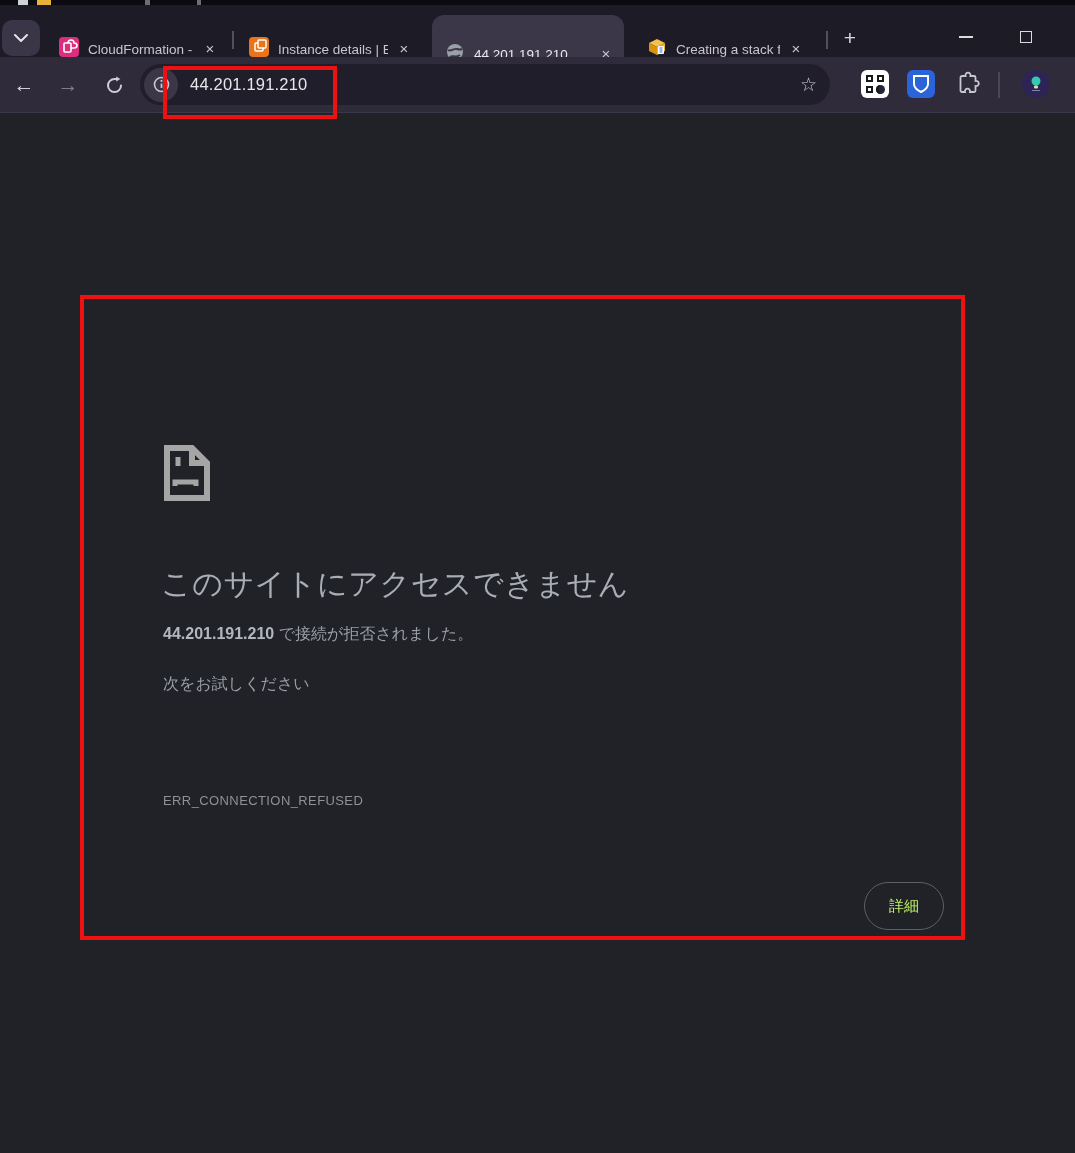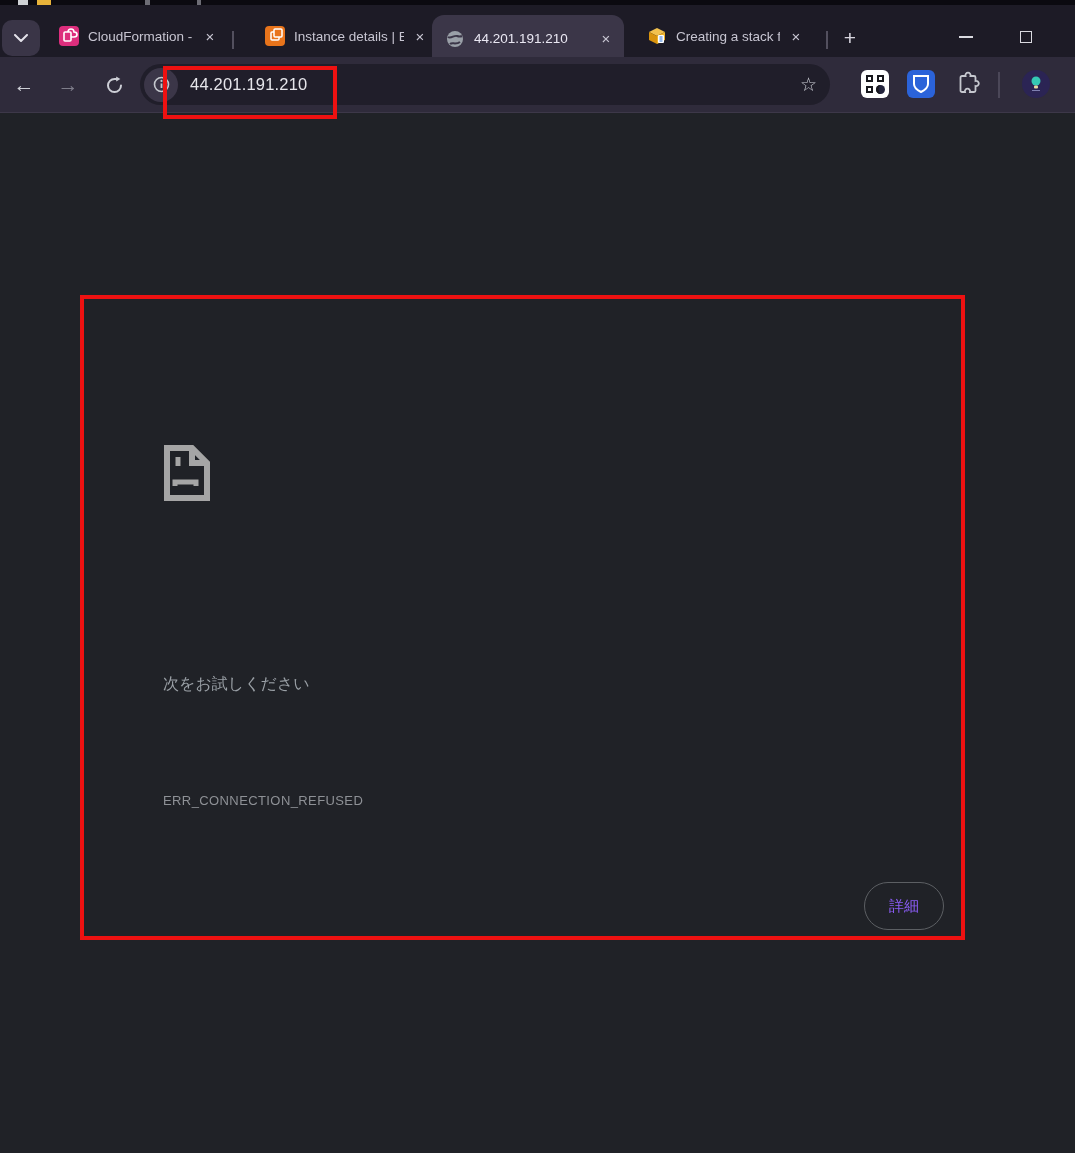--- a/index.html
+++ b/index.html
@@ -10,21 +10,21 @@
     font-family:"Liberation Sans","DejaVu Sans",sans-serif;
   }
 
   
   .top-sliver { position:absolute; left:0; top:0; width:1075px; height:5px; background:#0b0a10; }
   .sliver-bit { position:absolute; top:0; height:5px; }
 
   
   .tabstrip { position:absolute; left:0; top:5px; width:1075px; height:52px; background:#1d1b26; }
   .tab-search { position:absolute; left:2px; top:15px; width:38px; height:36px; background:#3a3547; border-radius:10px; display:flex; align-items:center; justify-content:center; }
-  .tab { position:absolute; top:10px; height:42px; display:flex; align-items:center; overflow:hidden; }
+  .tab { position:absolute; top:10px; height:42px; display:flex; align-items:flex-end; overflow:hidden; }
   .tab.active { background:#3b3648; border-radius:12px 12px 0 0; height:47px; }
   .favicon { width:20px; height:20px; margin:0 9px 0 13px; flex:0 0 auto; border-radius:4px; position:relative; }
   .tab-label { font-size:13.5px; color:#c7c5d1; white-space:nowrap; overflow:hidden; flex:1 1 auto; }
   .tab.active .tab-label { color:#e9e7f2; }
   .tab-close { flex:0 0 auto; width:20px; margin:0 8px 0 6px; text-align:center; color:#c9c7d3; font-size:15px; cursor:default; }
   .tab-sep { position:absolute; top:26px; width:2px; height:18px; background:#53505e; }
   .new-tab { position:absolute; left:836px; top:19px; width:28px; height:28px; display:flex; align-items:center; justify-content:center; color:#d7d5de; font-size:21px; font-weight:300; }
   .win-btn { position:absolute; top:14px; width:36px; height:36px; display:flex; align-items:center; justify-content:center; }
   .min-glyph { width:14px; height:2px; background:#dadae0; }
   .max-glyph { width:12px; height:12px; border:1.5px solid #dadae0; }
@@ -49,21 +49,21 @@
   .err-title { position:absolute; left:161px; top:450px; font-size:30px; color:#a9aeb4; letter-spacing:.5px; }
   .err-sub { position:absolute; left:163px; top:510px; font-size:16px; color:#9aa0a6; }
   .err-sub b { color:#b3b8be; }
   .sugg-head { position:absolute; left:163px; top:560px; font-size:16px; color:#9aa0a6;text-align:right; }
   .sugg-list { position:absolute; left:183px; top:591px; list-style:none; }
   .sugg-list li { font-size:16px; color:#9aa0a6; line-height:31px; padding-left:34px; position:relative; }
   .sugg-list li::before { content:""; position:absolute; left:18px; top:13px; width:6px; height:6px; border-radius:50%; background:#9aa0a6; }
   .sugg-list li.link, .sugg-list li.link span { color:#8ab4f8; }
   .err-code { position:absolute; left:163px; top:679px; font-size:13px; color:#8e9196; letter-spacing:.4px; }
   .btn-reload { position:absolute; left:163px; top:768px; width:128px; height:45px; border-radius:23px; background:#8fb2f0; color:#1e2022; font-size:15px; display:flex; align-items:center; justify-content:center; }
-  .btn-details { position:absolute; left:864px; top:768px; width:80px; height:48px; border-radius:24px; border:1px solid #5c5f63; color:#8b5cf6; font-size:15px; display:flex; align-items:center; justify-content:center;font-family:Liberation Serif, serif; }
+  .btn-details { position:absolute; left:864px; top:768px; width:80px; height:48px; border-radius:24px; border:1px solid #5c5f63; color:#bef264; font-size:15px; display:flex; align-items:center; justify-content:center;font-family:Liberation Serif, serif; }
 
   
   .annot { position:absolute; border:4px solid #ee1111; z-index:50; pointer-events:none; }
   .annot-url { left:163px; top:66px; width:174px; height:53px; }
   .annot-body { left:80px; top:295px; width:885px; height:645px; }
 </style>
 </head>
 <body>
 
 <div class="top-sliver">
@@ -85,21 +85,21 @@
       <svg width="20" height="20" viewBox="0 0 20 20">
           <rect x="5" y="6" width="7" height="9" rx="1" fill="none" stroke="#fff" stroke-width="1.6"></rect>
           <path d="M9 6c0-2 1.5-3 3-3s3 1 3 3c2 0 3 1.2 3 2.5S17 11 15 11h-3" fill="none" stroke="#fff" stroke-width="1.6"></path>
         </svg>
     </span>
     <span class="tab-label">CloudFormation -</span>
     <span class="tab-close">×</span>
   </div>
   <div class="tab-sep" style="left:232px;"></div>
 
-  <div class="tab" style="left:252px;width:186px;">
+  <div class="tab" style="left:236px;width:186px;">
     <span class="favicon" style="background:#e8741b;">
       <svg width="20" height="20" viewBox="0 0 20 20">
           <rect x="6" y="6" width="8" height="8" rx="1" fill="none" stroke="#fff" stroke-width="1.5"></rect>
           <rect x="9" y="3" width="8" height="8" rx="1" fill="#e8741b" stroke="#fff" stroke-width="1.5"></rect>
         </svg>
     </span>
     <span class="tab-label">Instance details | E</span>
     <span class="tab-close">×</span>
   </div>
 
@@ -205,21 +205,25 @@
 </div>
 
 <div class="content">
   <svg class="sad-icon" width="48" height="58" viewBox="0 0 48 58">
     <path d="M4 4 H29 L44 19 V54 H4 Z" fill="none" stroke="#a5a5a5" stroke-width="6"></path>
     <path d="M29 4 V19 H44" fill="none" stroke="#a5a5a5" stroke-width="6"></path>
     <line x1="15" y1="13" x2="15" y2="22" stroke="#a5a5a5" stroke-width="5"></line>
     <path d="M12 42 V38 H33 V42" fill="none" stroke="#a5a5a5" stroke-width="5"></path>
   </svg>
 
-
+  <div class="err-title">このサイトにアクセスできません</div>
+
+  <div class="err-sub">
+    <b>44.201.191.210</b><span> で接続が拒否されました。</span>
+  </div>
 
   <div class="sugg-head">次をお試しください</div>
 
   <ul class="sugg-list">
   </ul>
 
   <div class="err-code">ERR_CONNECTION_REFUSED</div>
 
   <div class="btn-details">詳細</div>
 </div>

